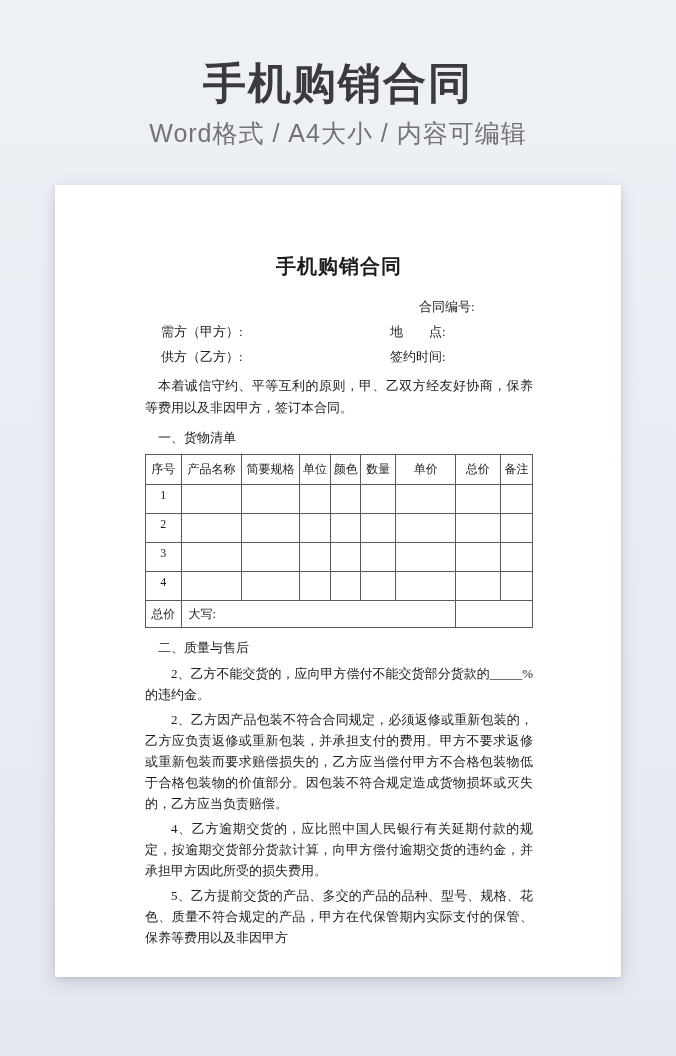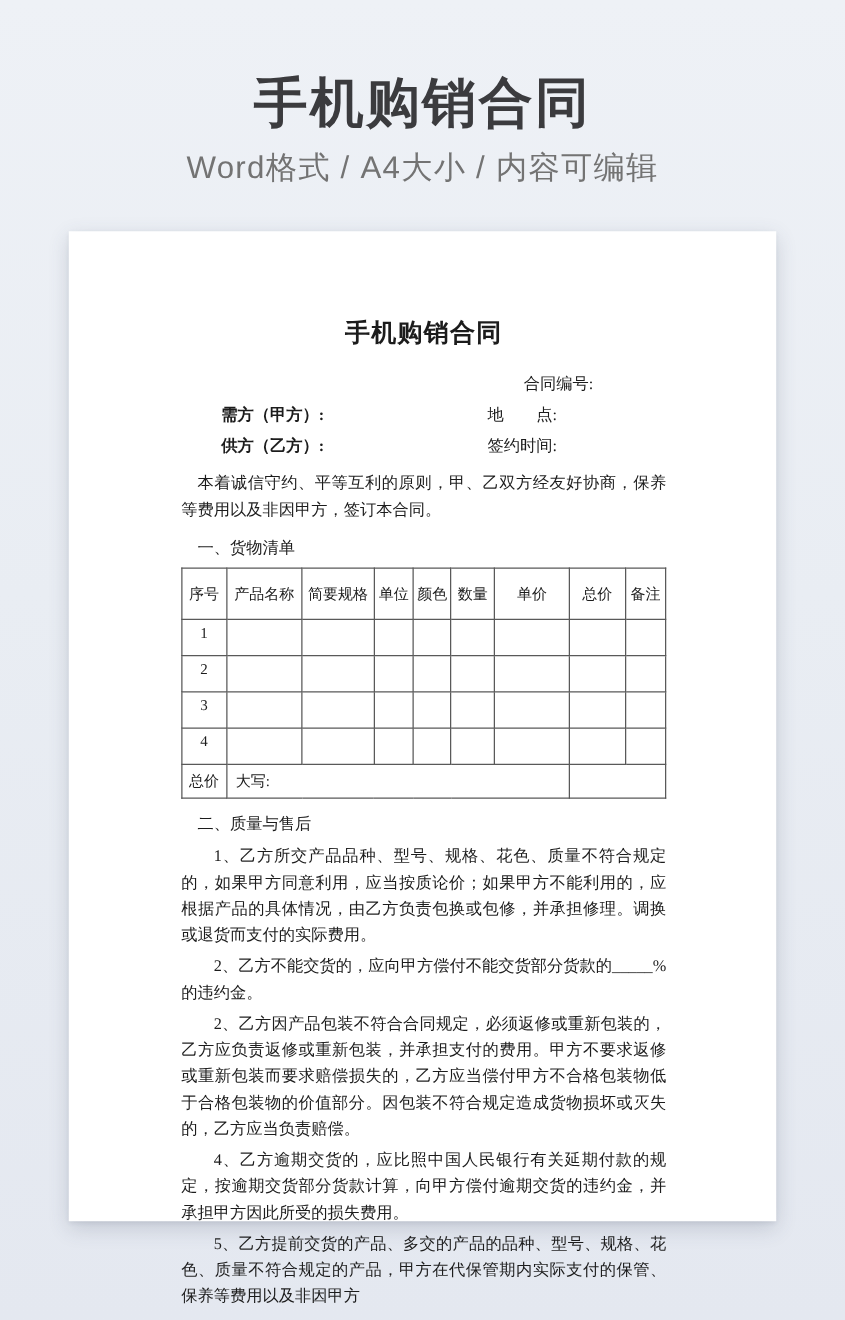--- a/index.html
+++ b/index.html
@@ -42,21 +42,21 @@
   .doc-title {
     text-align: center;
     font-size: 20px;
     font-weight: bold;
     letter-spacing: 1px;
     margin-bottom: 14px;
   }
 
   .meta { font-size: 13px; }
   .meta-row { position: relative; height: 25px; line-height: 25px; }
-  .m-left { margin-left: 32px; font-weight: bold; text-align: right; }
+  .m-left { margin-left: 16px; font-weight: normal; text-align: right; }
   .m-right { position: absolute; left: 245px; font-weight: normal; }
   .m-right.contract-no { left: 274px; }
 
   .intro {
     font-size: 13px;
     line-height: 21.5px;
     text-align: justify;
     text-indent: 1em;
     margin-top: 6px;
   }
@@ -76,21 +76,21 @@
     table-layout: fixed;
     font-size: 12px;
   }
   table.goods td, table.goods th {
     border: 1px solid #595959;
     font-weight: normal;
     text-align: center;
     padding: 0 2px;
     overflow: hidden;
   }
-  table.goods thead th { height: 41px; vertical-align: middle; }
+  table.goods thead th { height: 30px; vertical-align: middle; }
   table.goods tbody td { height: 29px; vertical-align: top; padding-top: 3px; }
   table.goods .faint-left { border-left: 1px solid #dedede; font-family: Liberation Mono, monospace; }
   table.goods tfoot td { height: 27px; vertical-align: middle; }
   table.goods tfoot .daxie { text-align: left; padding-left: 7px; }
 
   
   .clauses { margin-top: 6px; }
   .clauses p {
     font-size: 13px;
     line-height: 21px;
@@ -205,20 +205,19 @@
         <td>总价</td>
         <td class="daxie" colspan="6">大写:</td>
         <td colspan="2"></td>
       </tr>
     </tfoot>
   </table>
 
   <div class="sec-heading">二、质量与售后</div>
 
   <div class="clauses">
-    <p>1、乙方所交产品品种、型号、规格、花色、质量不符合规定的，如果甲方同意利用，应当按质论价；如果甲方不能利用的，应根据产品的具体情况，由乙方负责包换或包修，并承担修理。调换或退货而支付的实际费用。</p>
     <p>2、乙方不能交货的，应向甲方偿付不能交货部分货款的_____%的违约金。</p>
     <p>2、乙方因产品包装不符合合同规定，必须返修或重新包装的，乙方应负责返修或重新包装，并承担支付的费用。甲方不要求返修或重新包装而要求赔偿损失的，乙方应当偿付甲方不合格包装物低于合格包装物的价值部分。因包装不符合规定造成货物损坏或灭失的，乙方应当负责赔偿。</p>
     <p>4、乙方逾期交货的，应比照中国人民银行有关延期付款的规定，按逾期交货部分货款计算，向甲方偿付逾期交货的违约金，并承担甲方因此所受的损失费用。</p>
     <p>5、乙方提前交货的产品、多交的产品的品种、型号、规格、花色、质量不符合规定的产品，甲方在代保管期内实际支付的保管、保养等费用以及非因甲方</p>
   </div>
 
 </div>
 
 </body></html>

